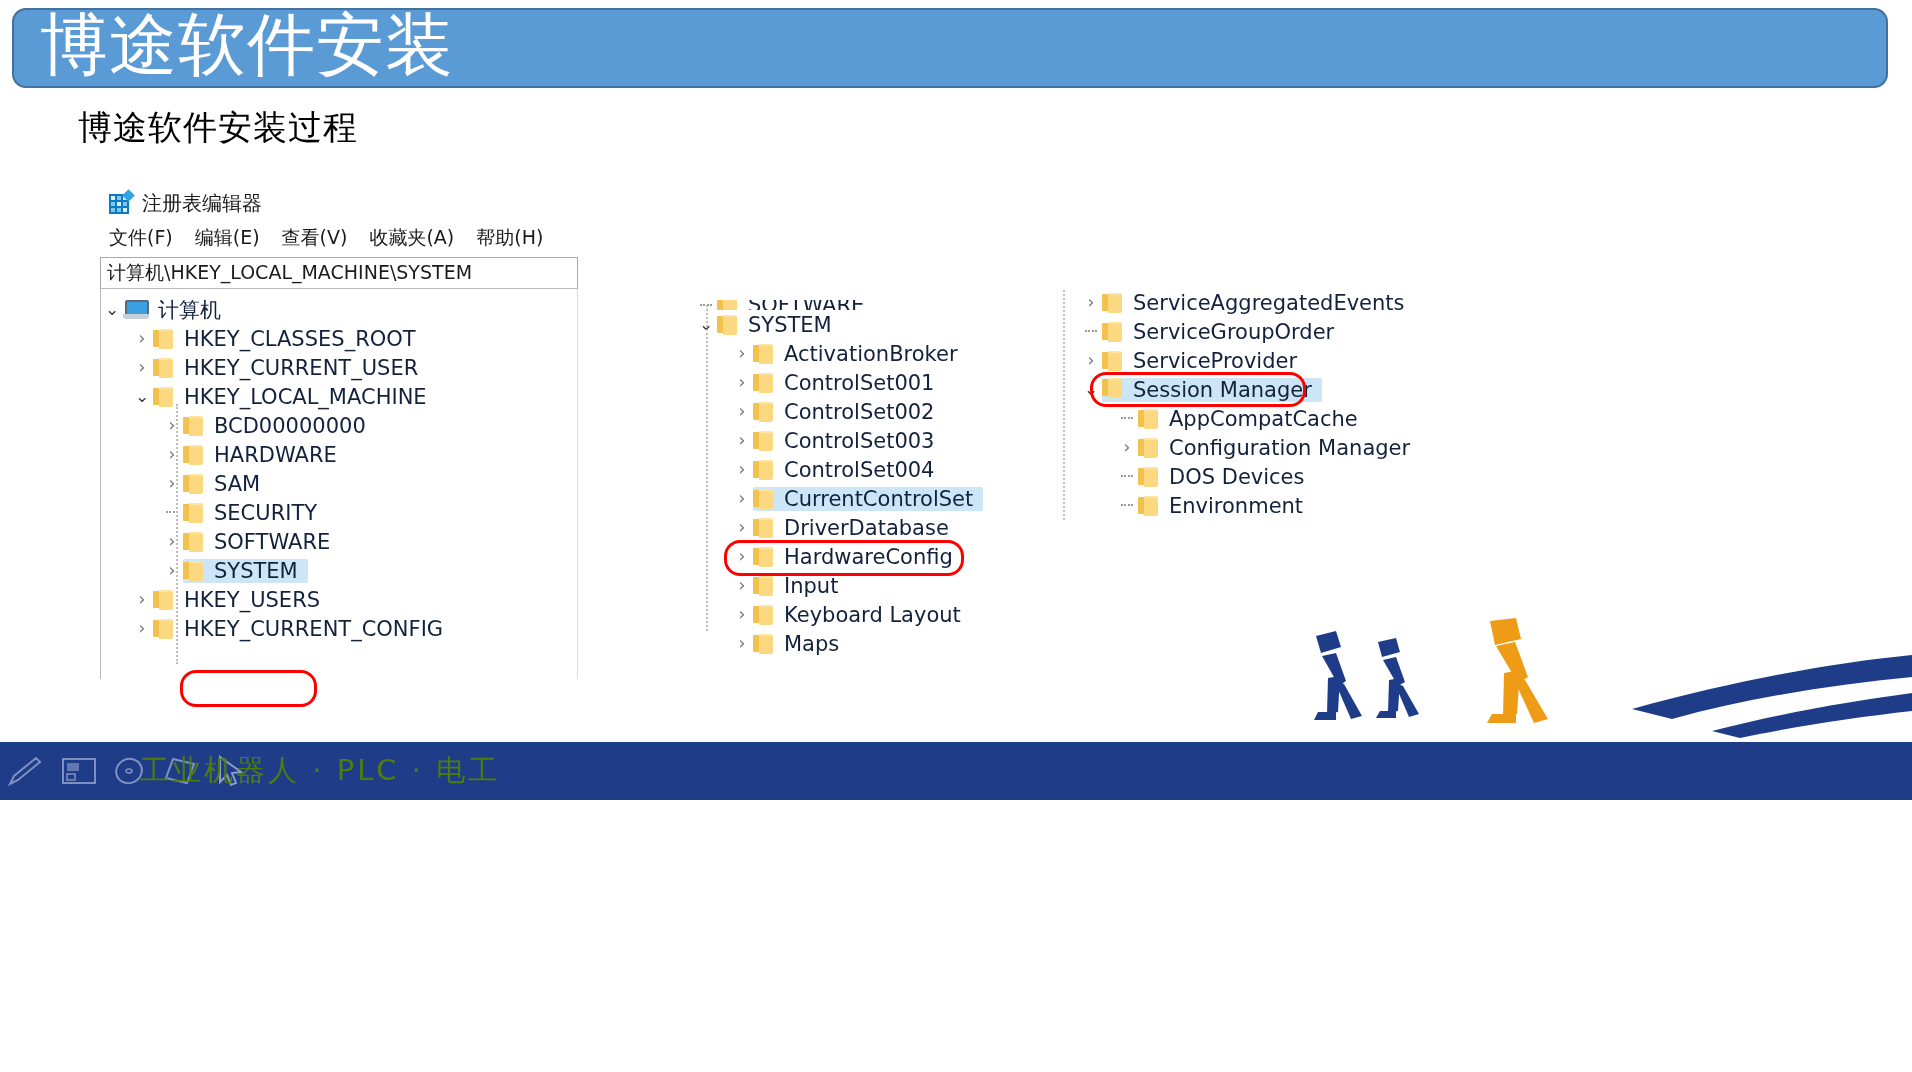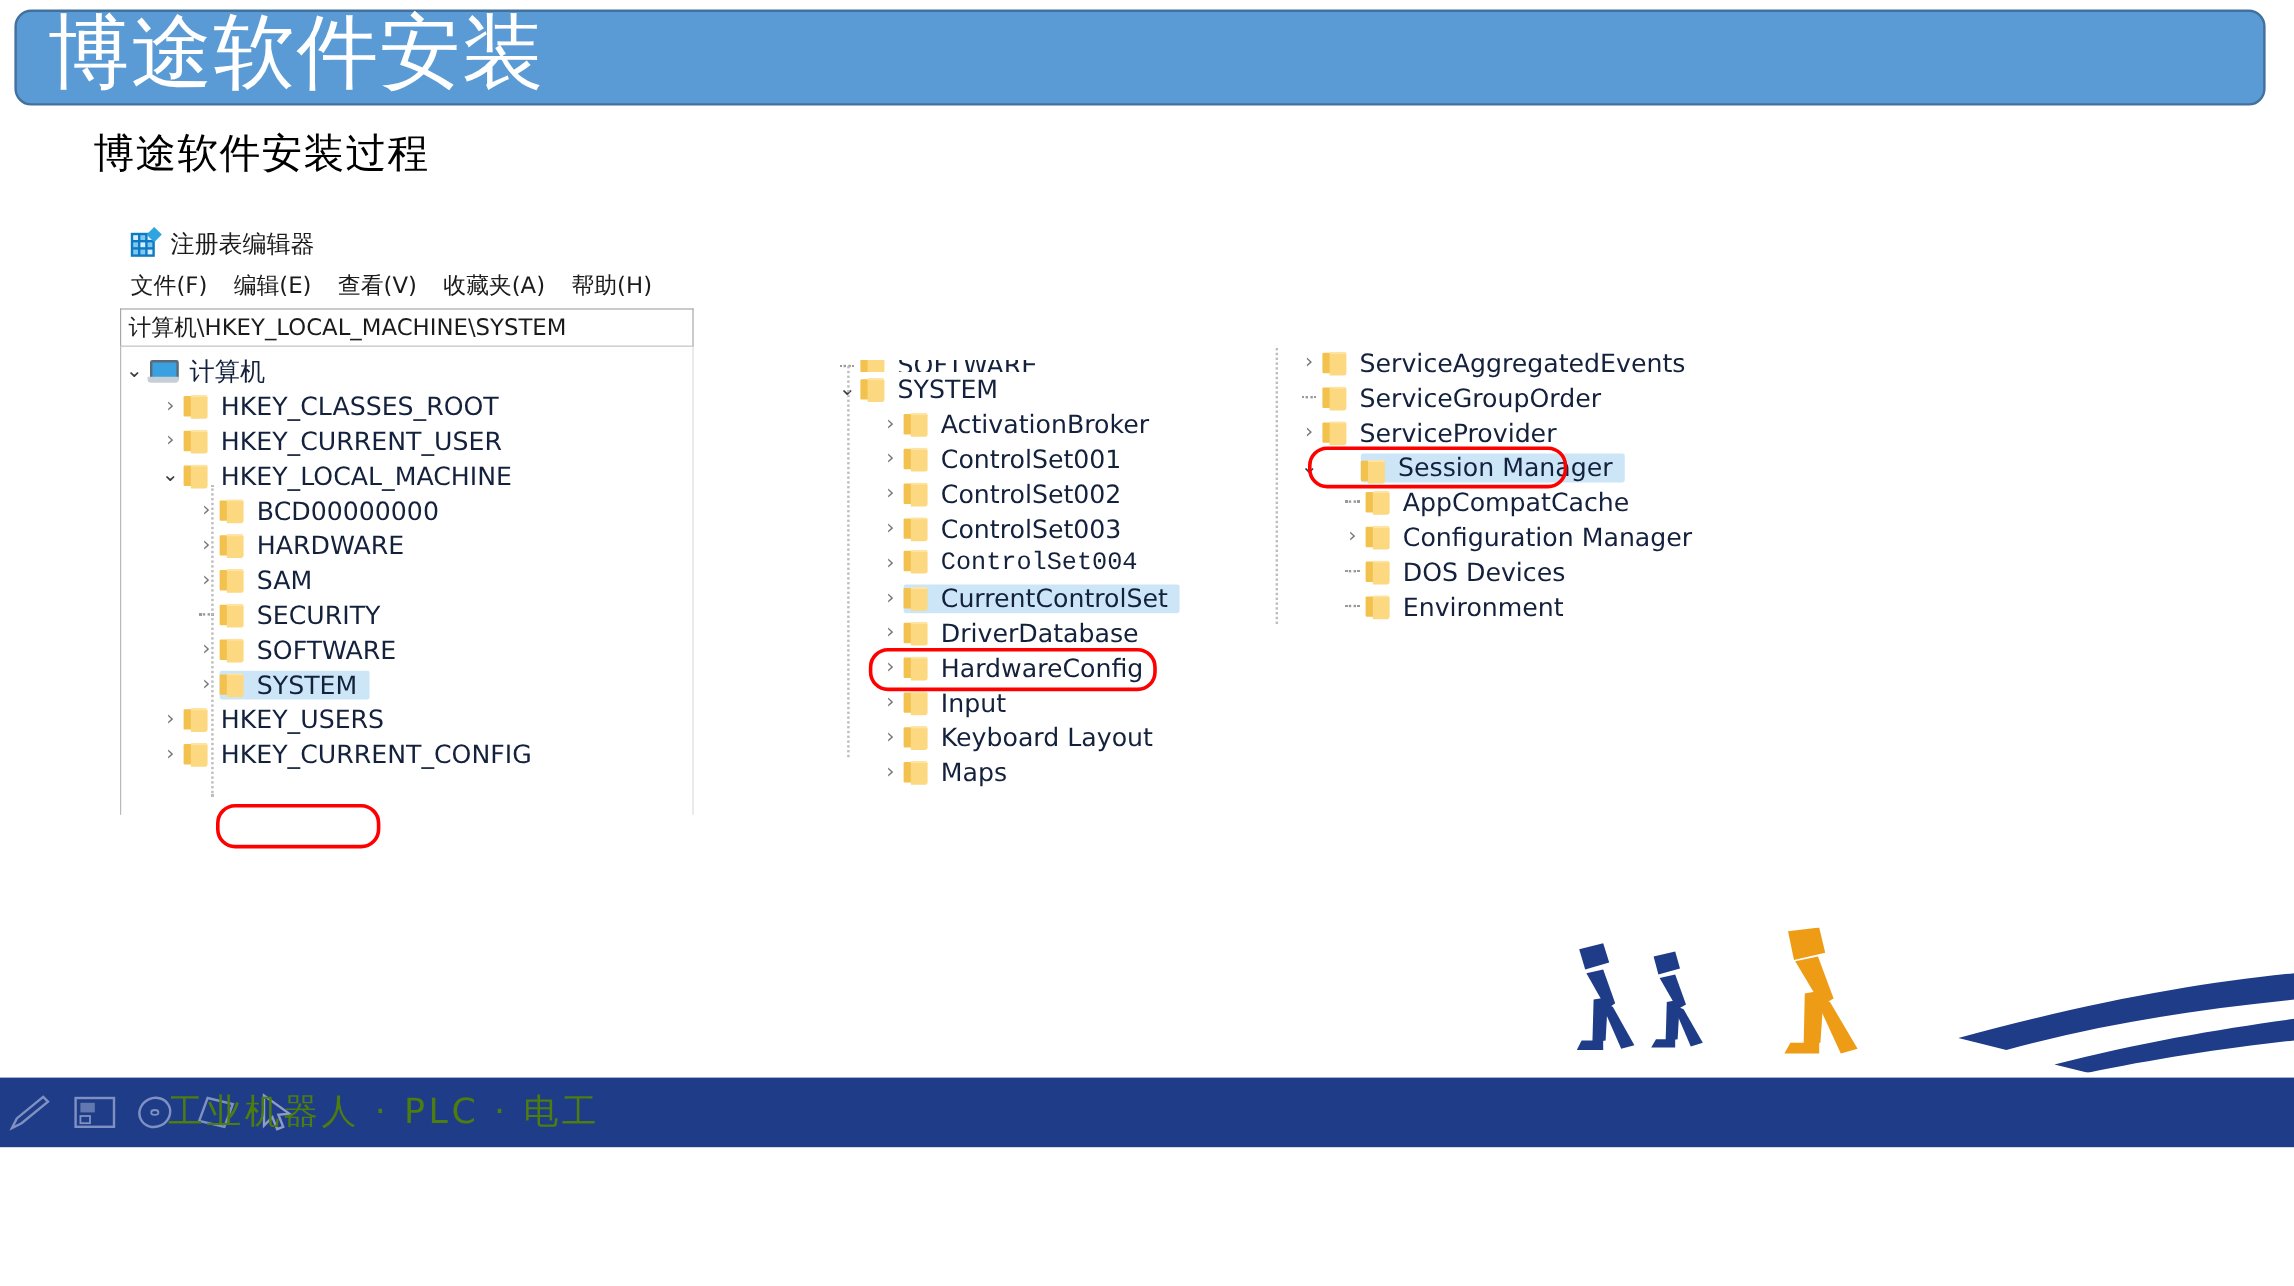--- a/index.html
+++ b/index.html
@@ -2,21 +2,21 @@
 <html><head>
 <meta charset="utf-8">
 <style>
   * { box-sizing: border-box; margin: 0; padding: 0; }
   html, body {
     width: 1912px; height: 1072px;
     background: #ffffff;
     font-family: "Liberation Sans", "DejaVu Sans", sans-serif;
     overflow: hidden;
   }
-  #slide { position: relative; width: 1912px; height: 956px; background:#fff; }
+  #slide { position: relative; width: 1912px; height: 800px; background:#fff; }
 
   
   .title-banner {
     position: absolute; left: 12px; top: 8px;
     width: 1876px; height: 80px;
     background: #5b9bd5;
     border: 2px solid #41719c;
     border-radius: 14px;
     display: flex; align-items: center;
   }
@@ -372,21 +372,21 @@
       </div>
       <div class="trow" style="padding-left: 36px;">
         <span class="chev ">›</span>
         <span style="display: flex; align-items: center;">
           <span class="folder"></span>
           <span>ControlSet003</span>
         </span>
       </div>
       <div class="trow" style="padding-left: 36px;">
         <span class="chev ">›</span>
-        <span style="display: flex;  font-family: Liberation Mono, monospace;">
+        <span style="display: flex; align-items: center;">
           <span class="folder"></span>
           <span>ControlSet004</span>
         </span>
       </div>
       <div class="trow" style="padding-left: 36px;">
         <span class="chev ">›</span>
         <span class="sel-bg" style="display: flex; align-items: center;">
           <span class="folder"></span>
           <span>CurrentControlSet</span>
         </span>
@@ -449,21 +449,21 @@
       </div>
       <div class="trow" style="padding-left: 0px;">
         <span class="chev ">›</span>
         <span style="display: flex; align-items: center;">
           <span class="folder"></span>
           <span>ServiceProvider</span>
         </span>
       </div>
       <div class="trow" style="padding-left: 0px;">
         <span class="chev open">⌄</span>
-        <span class="sel-bg" style="display: flex; align-items: flex-end; margin-left: 32px;">
+        <span class="sel-bg" style="display: flex; align-items: flex-start;">
           <span class="folder"></span>
           <span>Session Manager</span>
         </span>
       </div>
       <div class="trow" style="padding-left: 36px;">
         <span class="dots"></span>
         <span style="display: flex; align-items: center;">
           <span class="folder"></span>
           <span>AppCompatCache</span>
         </span>

